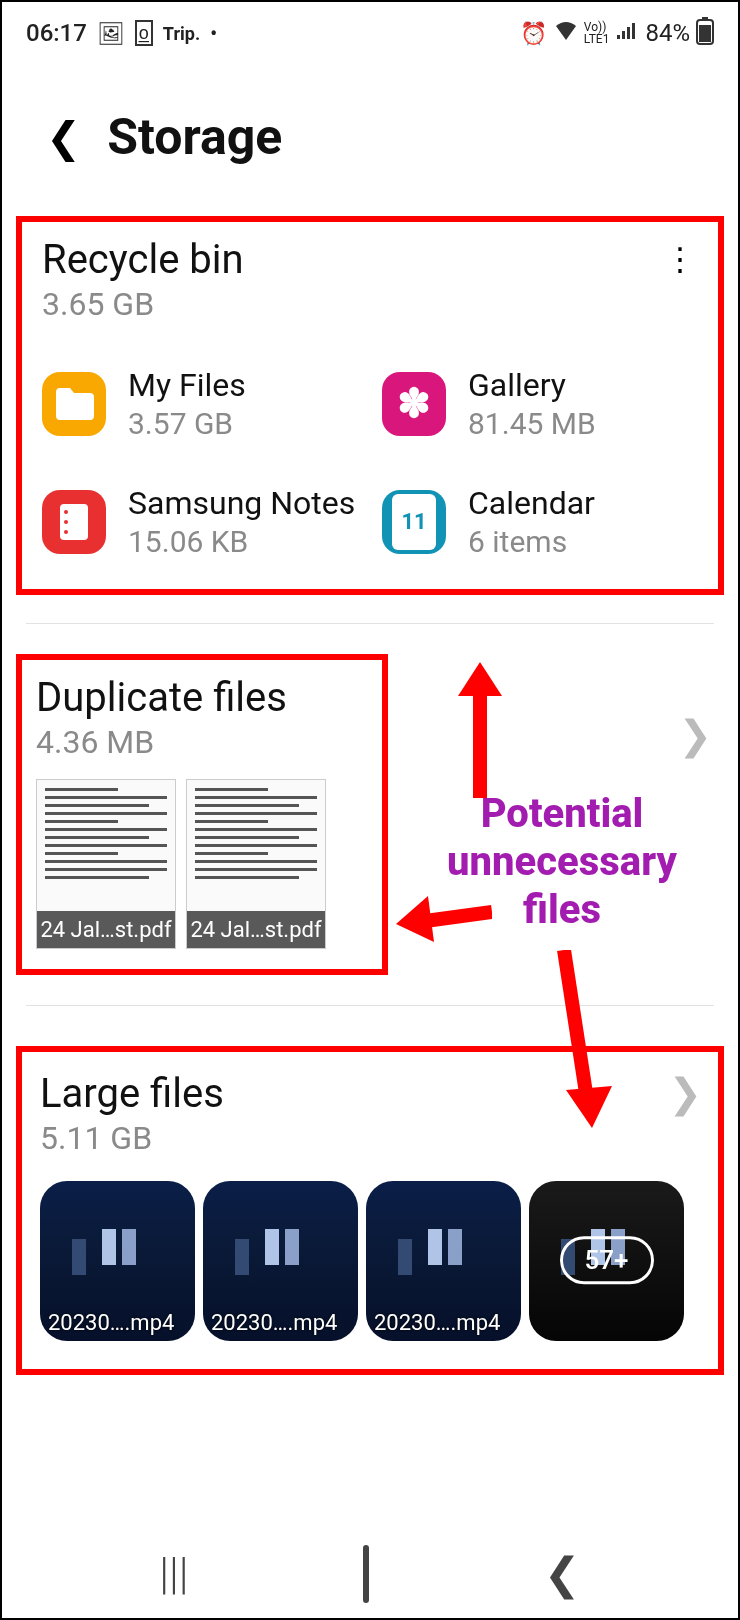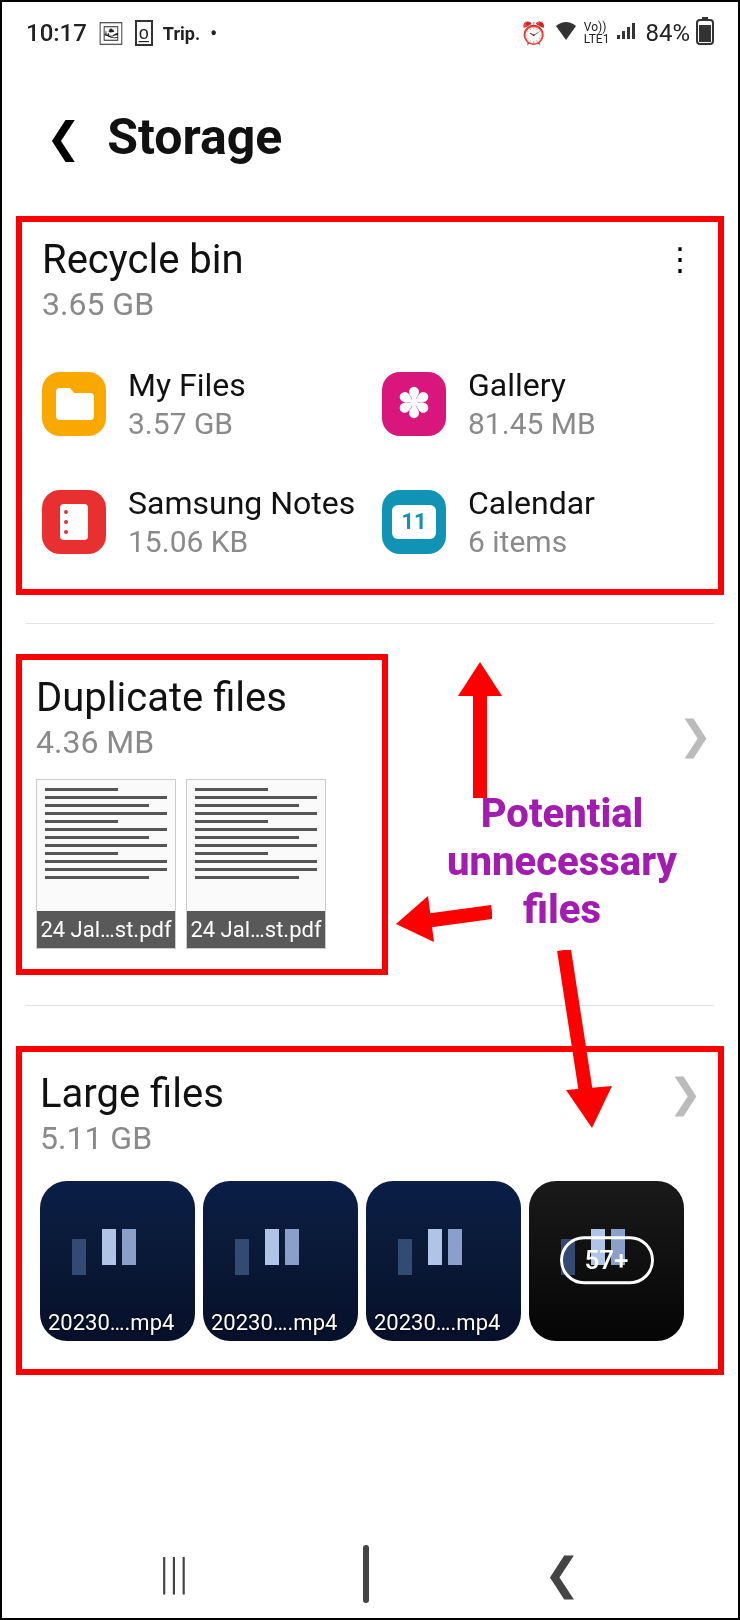--- a/index.html
+++ b/index.html
@@ -140,21 +140,21 @@
   .flower { position:relative; }
   .flower::before { content:'✽'; font-size:40px; }
 
   .divider-line { border-top:1px solid #e2e2e2; margin: 0 24px; }
 </style>
 </head>
 <body>
 
 <div class="status-bar">
   <div class="status-left">
-    <span class="status-time">10:17</span>
+    <span class="status-time">06:17</span>
     <span class="status-icon">🖼</span>
     <span class="status-icon" style="font-size:18px;border:2px solid #333;padding:0 2px;">o̲</span>
     <span class="status-icon" style="font-size:18px;font-weight:700;">Trip.</span>
     <span class="status-icon">•</span>
   </div>
   <div class="status-right">
     <span class="status-icon">⏰</span>
     <span class="status-icon">
       <svg width="24" height="22" viewBox="0 0 24 22">
           <path d="M12 20 L2 6 Q12 -2 22 6 Z" fill="#333"></path>
@@ -218,21 +218,21 @@
             <circle cx="10" cy="30" r="2" fill="#e83031"></circle>
           </svg>
       </div>
       <div>
         <div class="app-name">Samsung Notes</div>
         <div class="app-size">15.06 KB</div>
       </div>
     </div>
     <div class="app-item">
       <div class="app-icon calendar">
-        <div style="background:#fff;color:#1093b5;width:44px;height:34px;border-radius:6px;display:flex;align-items:center;justify-content:center;font-weight:700;font-size:22px;">11</div>
+        <div style="background:#fff;color:#1093b5;width:44px;height:56px;border-radius:6px;display:flex;align-items:center;justify-content:center;font-weight:700;font-size:22px;">11</div>
       </div>
       <div>
         <div class="app-name">Calendar</div>
         <div class="app-size">6 items</div>
       </div>
     </div>
   </div>
 </div>
 
 <div class="divider-line"></div>

